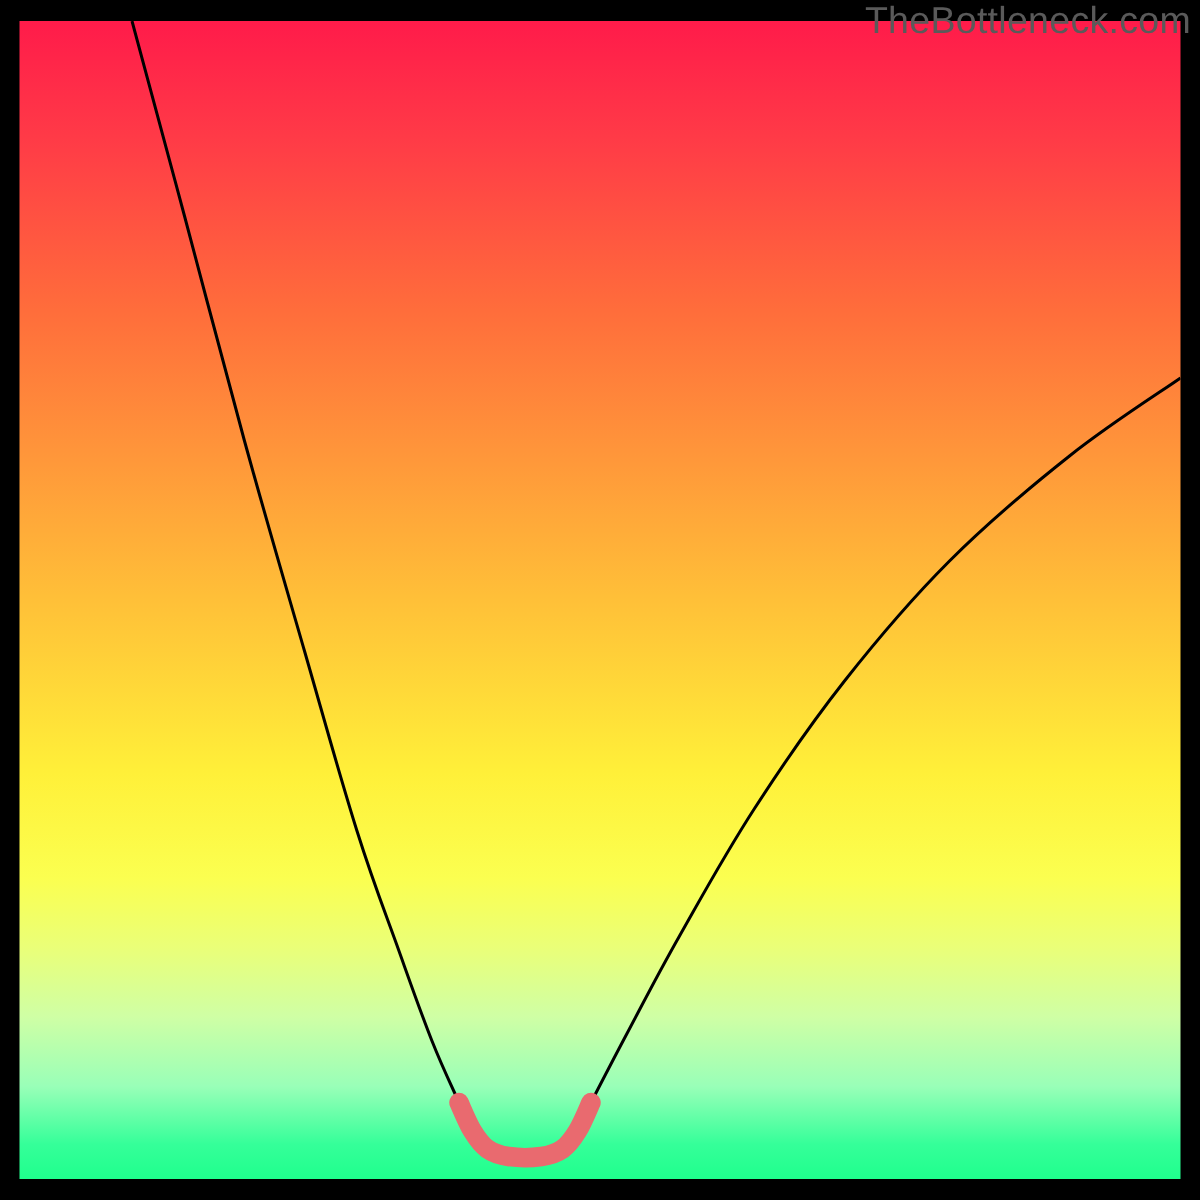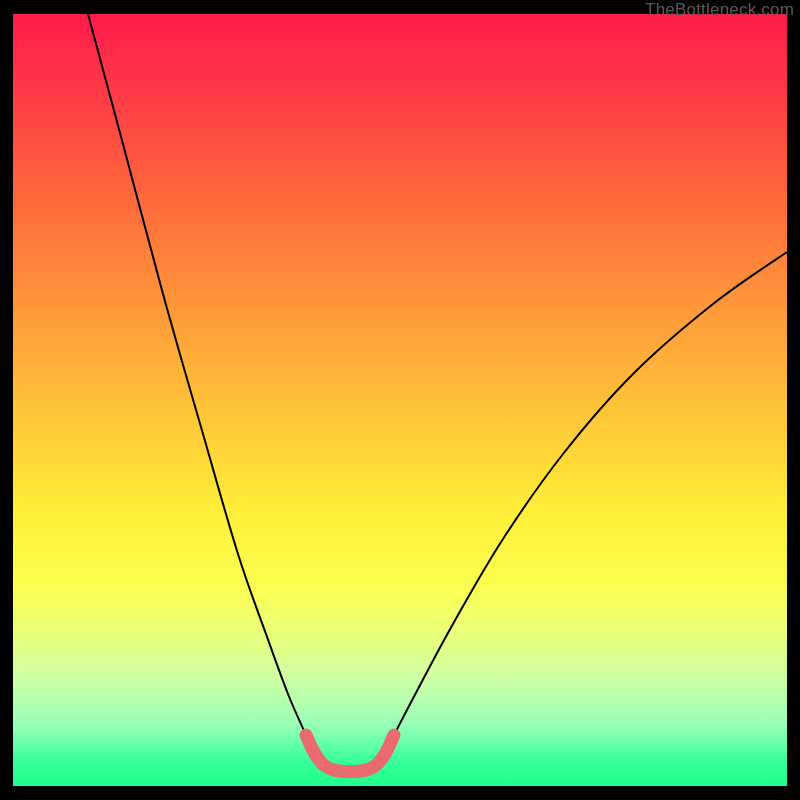--- a/index.html
+++ b/index.html
@@ -28,21 +28,21 @@
       #eaff78 80%,
       #cfffa5 86%,
       #99ffb8 92%,
       #35ff99 97%,
       #1fff8d 100%);
   }
   .watermark {
     position: absolute;
     top: 0px;
     right: 6px;
-    font-size: 17px;
+    font-size: 25px;
     font-weight: 500;
     color: #5a5a5a;
     letter-spacing: 0.2px;
     z-index: 10;
     font-family: Arial, sans-serif;
   }
   svg.plot {
     position: absolute;
     left: 0;
     top: 0;

